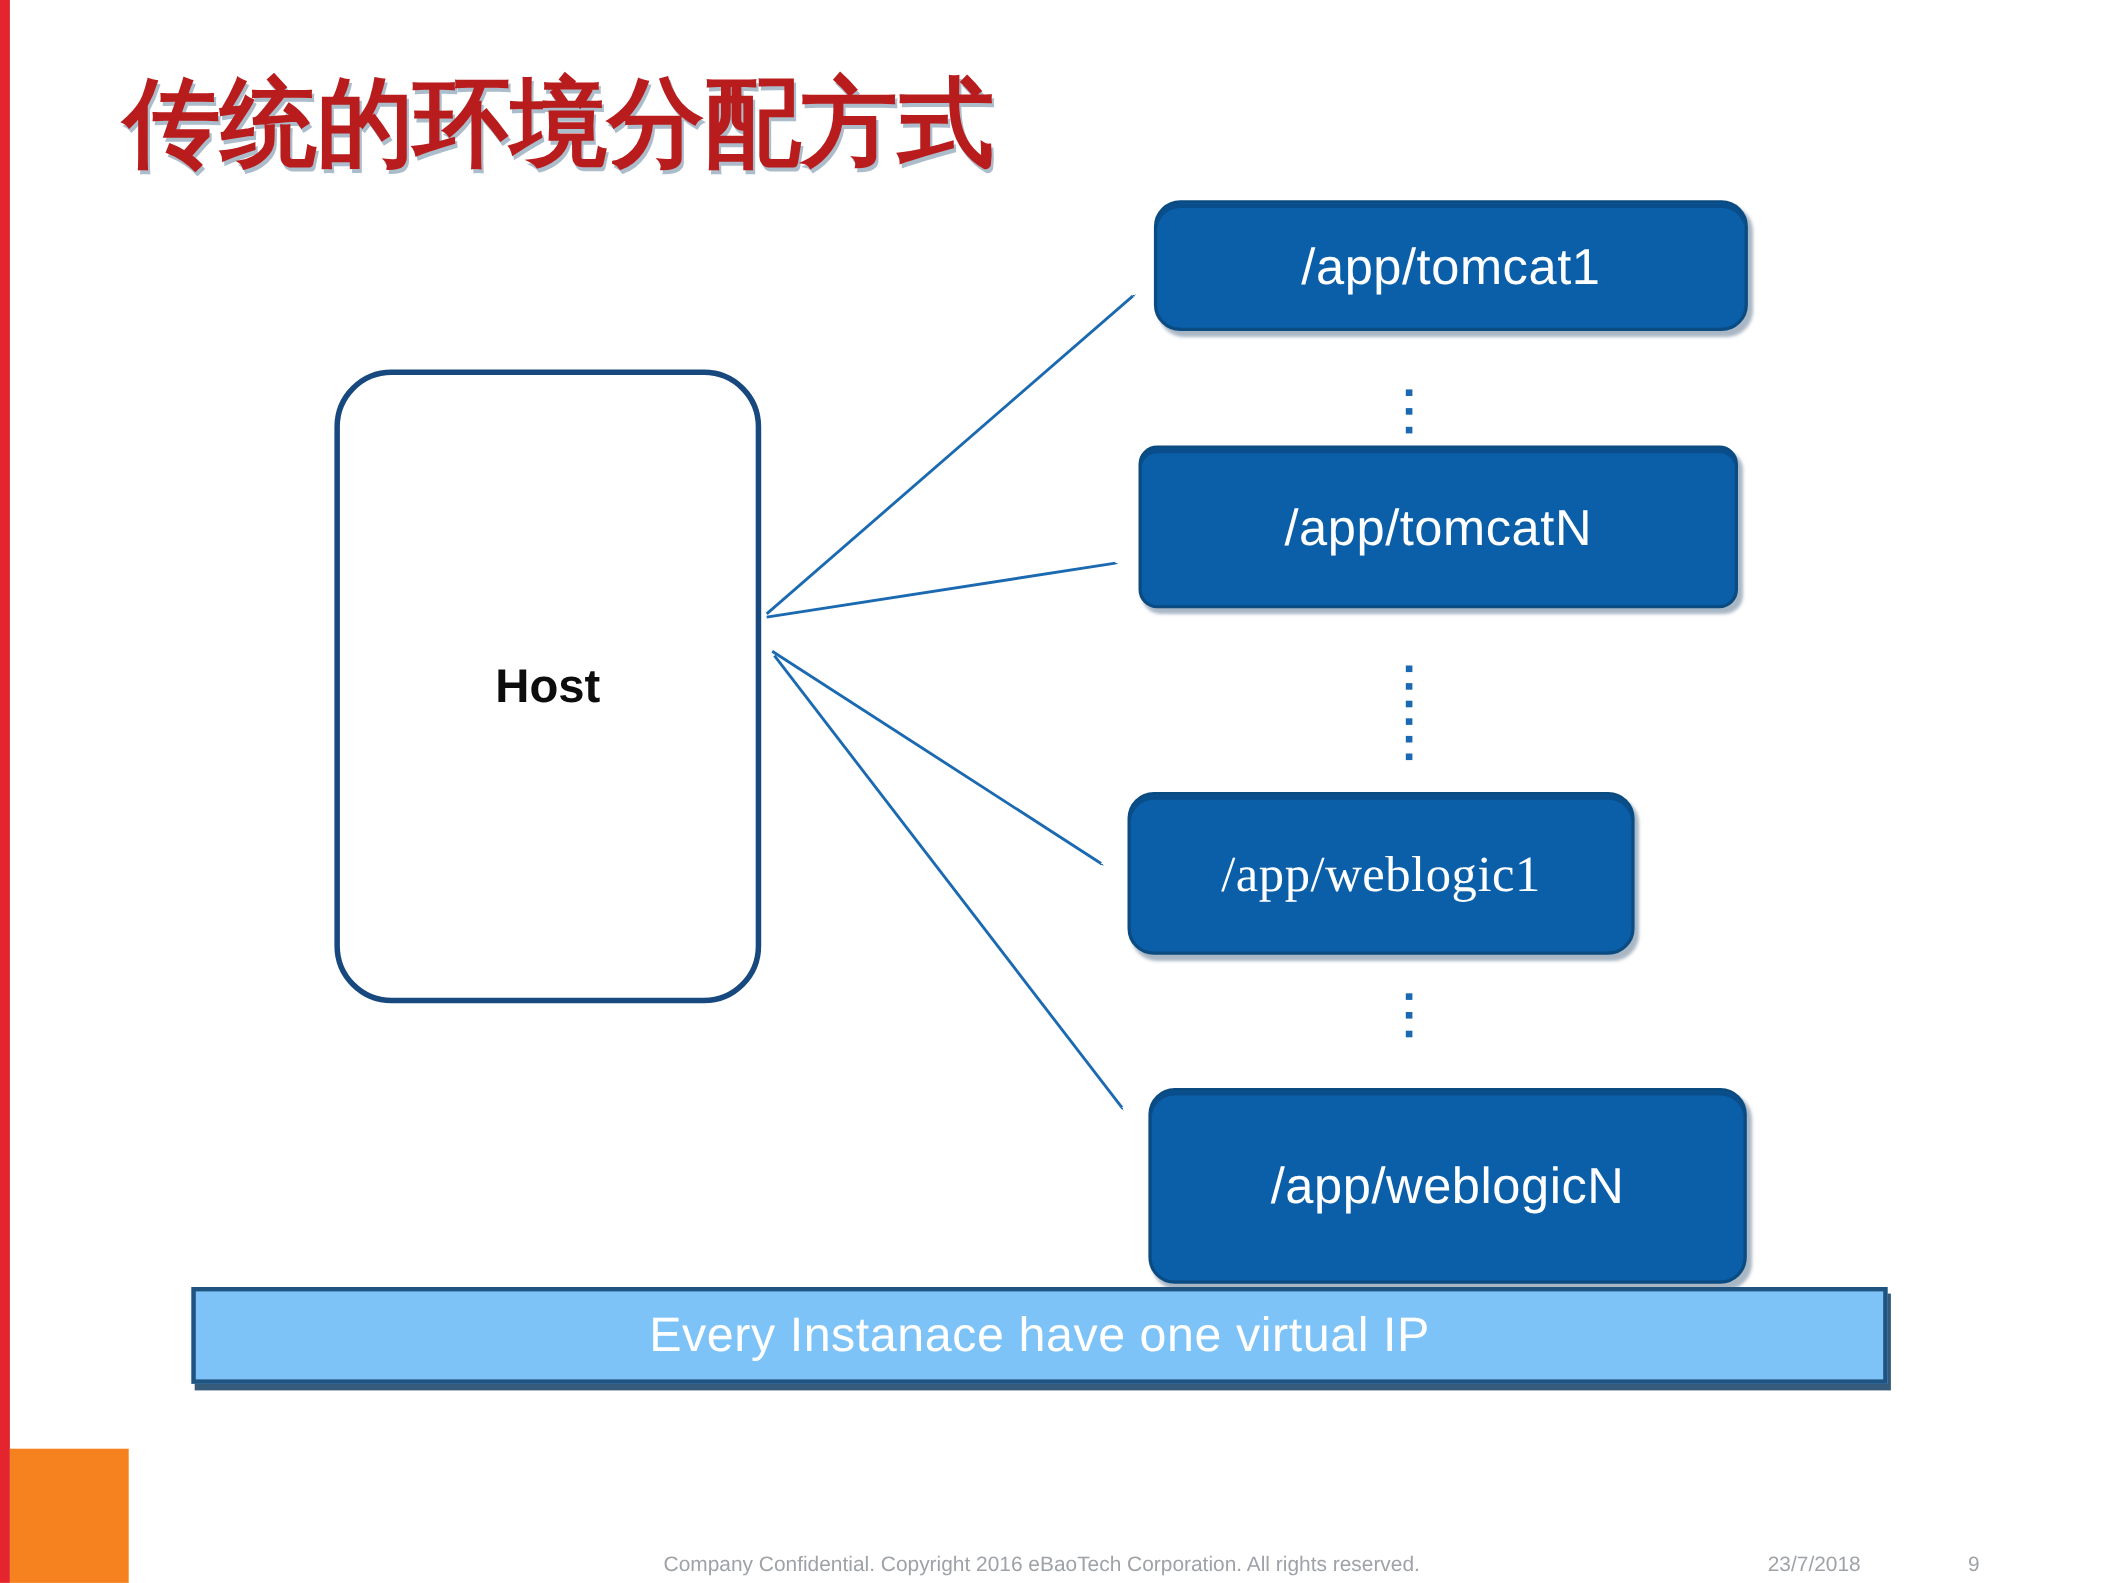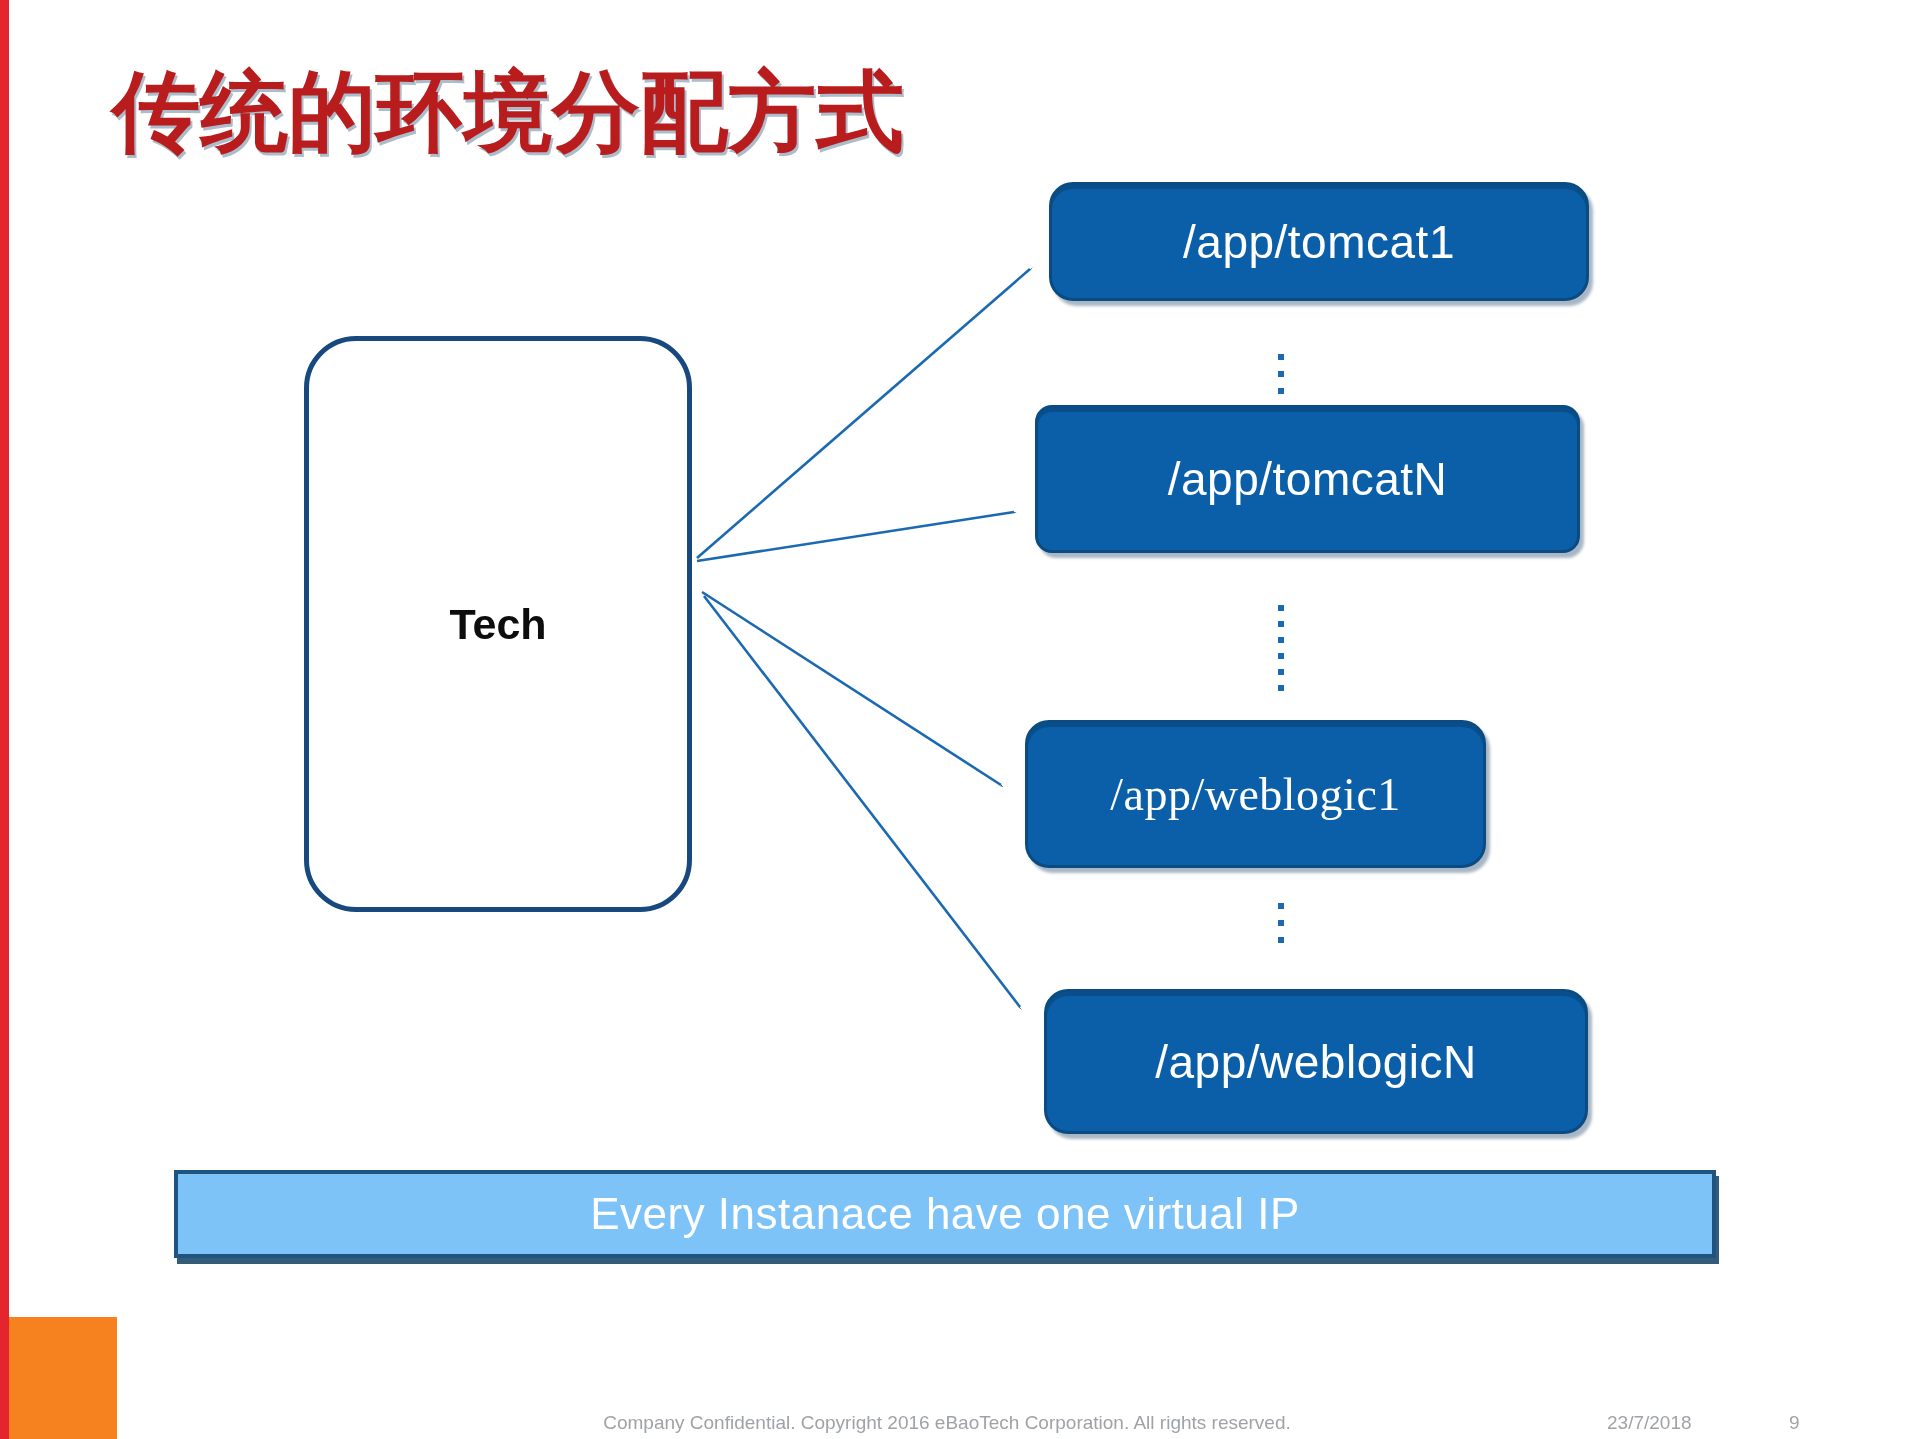--- a/index.html
+++ b/index.html
@@ -74,21 +74,21 @@
     justify-content: center;
   }
   .ibox-label {
     color: #ffffff;
     font-size: 46px;
     letter-spacing: 0.5px;
   }
   .ibox-tomcat1   { left: 1049px; top: 182px;  width: 540px; height: 119px; }
   .ibox-tomcatN   { left: 1035px; top: 405px;  width: 545px; height: 148px; border-radius: 17px; }
   .ibox-weblogic1 { left: 1025px; top: 720px;  width: 461px; height: 148px; font-family: Liberation Serif, serif; }
-  .ibox-weblogicN { left: 1044px; top: 989px;  width: 544px; height: 145px; }
+  .ibox-weblogicN { left: 1044px; top: 989px;  width: 544px; height: 178px; }
   
   .banner {
     position: absolute;
     left: 174px; top: 1170px;
     width: 1542px; height: 88px;
     box-sizing: border-box;
     background: #7ec3f7;
     border: 4px solid #1f5380;
     box-shadow: 3px 6px 0 rgba(18, 62, 99, 0.85);
     display: flex;
@@ -150,21 +150,21 @@
 </head>
 <body>
 
 <div class="slide">
 
   <div class="red-bar"></div>
 
   <h1 class="title">传统的环境分配方式</h1>
 
   <div class="host-box">
-    <span class="host-label">Tech</span>
+    <span class="host-label">Host</span>
   </div>
 
   <svg class="connectors" viewBox="0 0 1919 1439" xmlns="http://www.w3.org/2000/svg">
     <defs>
       <marker id="openArrow" markerWidth="30" markerHeight="24" refX="0" refY="0" orient="auto" markerUnits="userSpaceOnUse">
         <path d="M -20 -8 L 0 0 L -20 8" fill="none" stroke="#1b6ab1" stroke-width="2.6"></path>
       </marker>
     </defs>
     <g stroke="#1b6ab1" stroke-width="2.6" fill="none">
       <line x1="697" y1="558" x2="1030" y2="269" marker-end="url(#openArrow)"></line>

